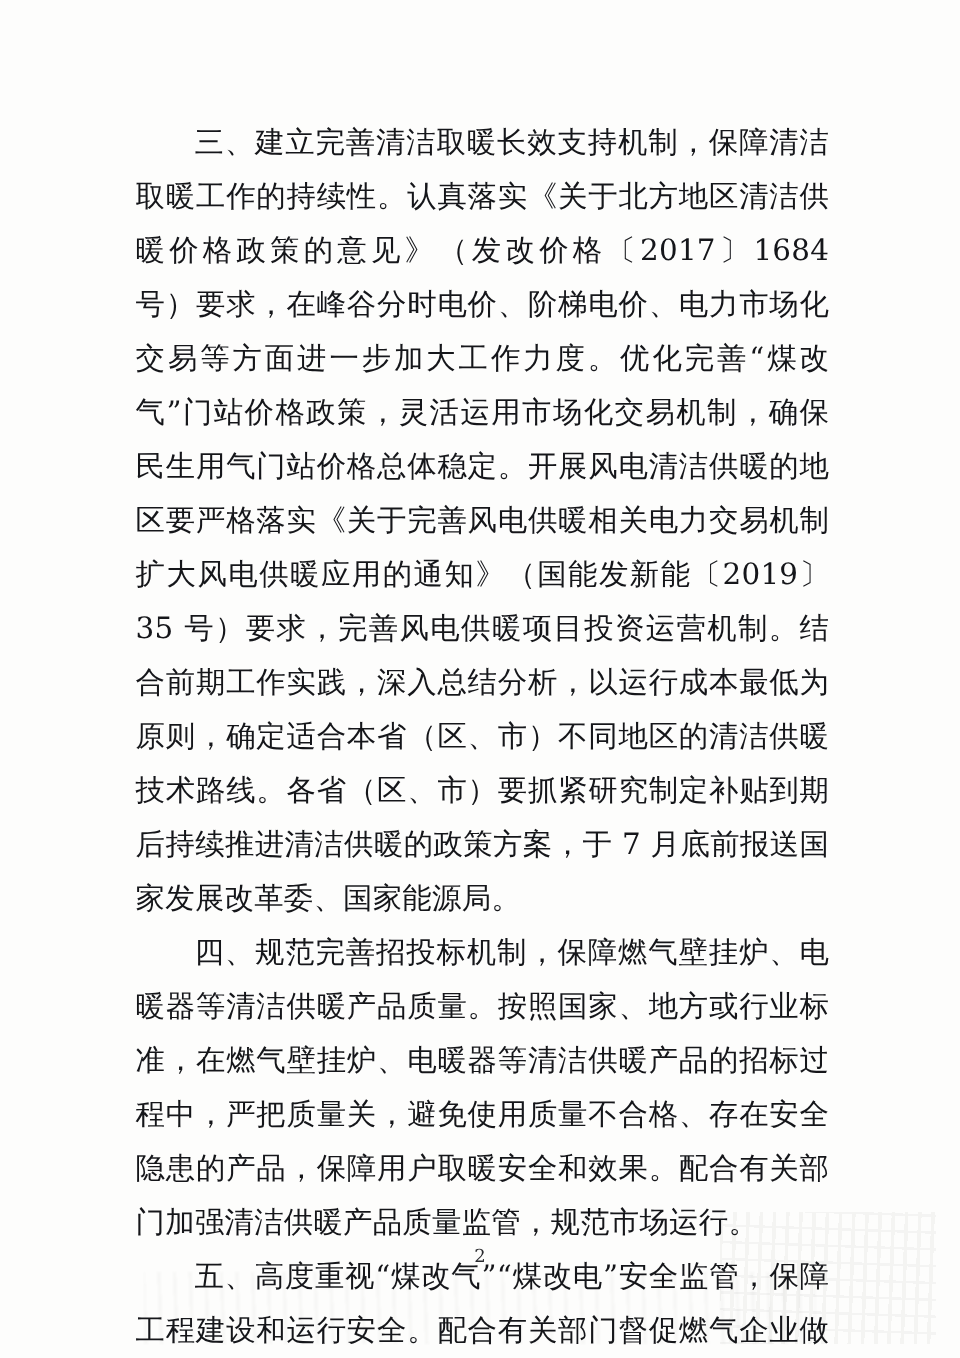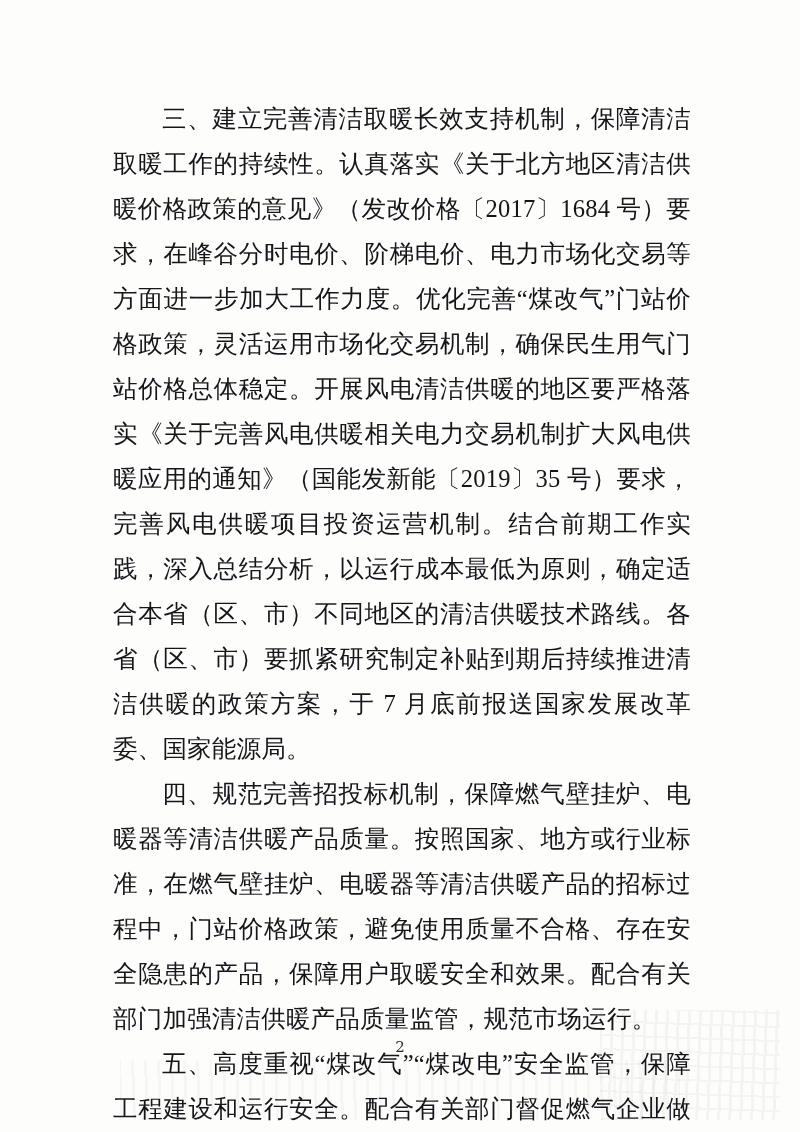--- a/index.html
+++ b/index.html
@@ -56,21 +56,20 @@
     text-align: justify;
     text-justify: inter-ideograph;
     letter-spacing: 0.2px;
   }
 
   .para {
     margin: 0;
     text-indent: 49px;
     text-align: justify;
     text-justify: inter-ideograph;
-    font-family: Liberation Serif, serif;
   }
 
   .page-number {
     position: absolute;
     left: 0;
     top: 1038px;
     width: 800px;
     text-align: center;
     font-size: 15px;
     color: #2a2b2f;
@@ -80,19 +79,19 @@
 </head>
 <body>
 
 <div class="page">
 
   <div class="scan-showthrough"></div>
   <div class="scan-showthrough-2"></div>
 
   <div class="body-text">
     <p class="para">三、建立完善清洁取暖长效支持机制，保障清洁取暖工作的持续性。认真落实《关于北方地区清洁供暖价格政策的意见》（发改价格〔2017〕1684 号）要求，在峰谷分时电价、阶梯电价、电力市场化交易等方面进一步加大工作力度。优化完善“煤改气”门站价格政策，灵活运用市场化交易机制，确保民生用气门站价格总体稳定。开展风电清洁供暖的地区要严格落实《关于完善风电供暖相关电力交易机制扩大风电供暖应用的通知》（国能发新能〔2019〕35 号）要求，完善风电供暖项目投资运营机制。结合前期工作实践，深入总结分析，以运行成本最低为原则，确定适合本省（区、市）不同地区的清洁供暖技术路线。各省（区、市）要抓紧研究制定补贴到期后持续推进清洁供暖的政策方案，于 7 月底前报送国家发展改革委、国家能源局。</p>
-    <p class="para">四、规范完善招投标机制，保障燃气壁挂炉、电暖器等清洁供暖产品质量。按照国家、地方或行业标准，在燃气壁挂炉、电暖器等清洁供暖产品的招标过程中，门站价格政策，避免使用质量不合格、存在安全隐患的产品，保障用户取暖安全和效果。配合有关部门加强清洁供暖产品质量监管，规范市场运行。</p>
+    <p class="para">四、规范完善招投标机制，保障燃气壁挂炉、电暖器等清洁供暖产品质量。按照国家、地方或行业标准，在燃气壁挂炉、电暖器等清洁供暖产品的招标过程中，严把质量关，避免使用质量不合格、存在安全隐患的产品，保障用户取暖安全和效果。配合有关部门加强清洁供暖产品质量监管，规范市场运行。</p>
     <p class="para">五、高度重视“煤改气”“煤改电”安全监管，保障工程建设和运行安全。配合有关部门督促燃气企业做好“煤改气”工程建设和运行管理，加强施工力量，严格施工队伍资</p>
   </div>
 
   <div class="page-number">2</div>
 
 </div>
 
 </body></html>

